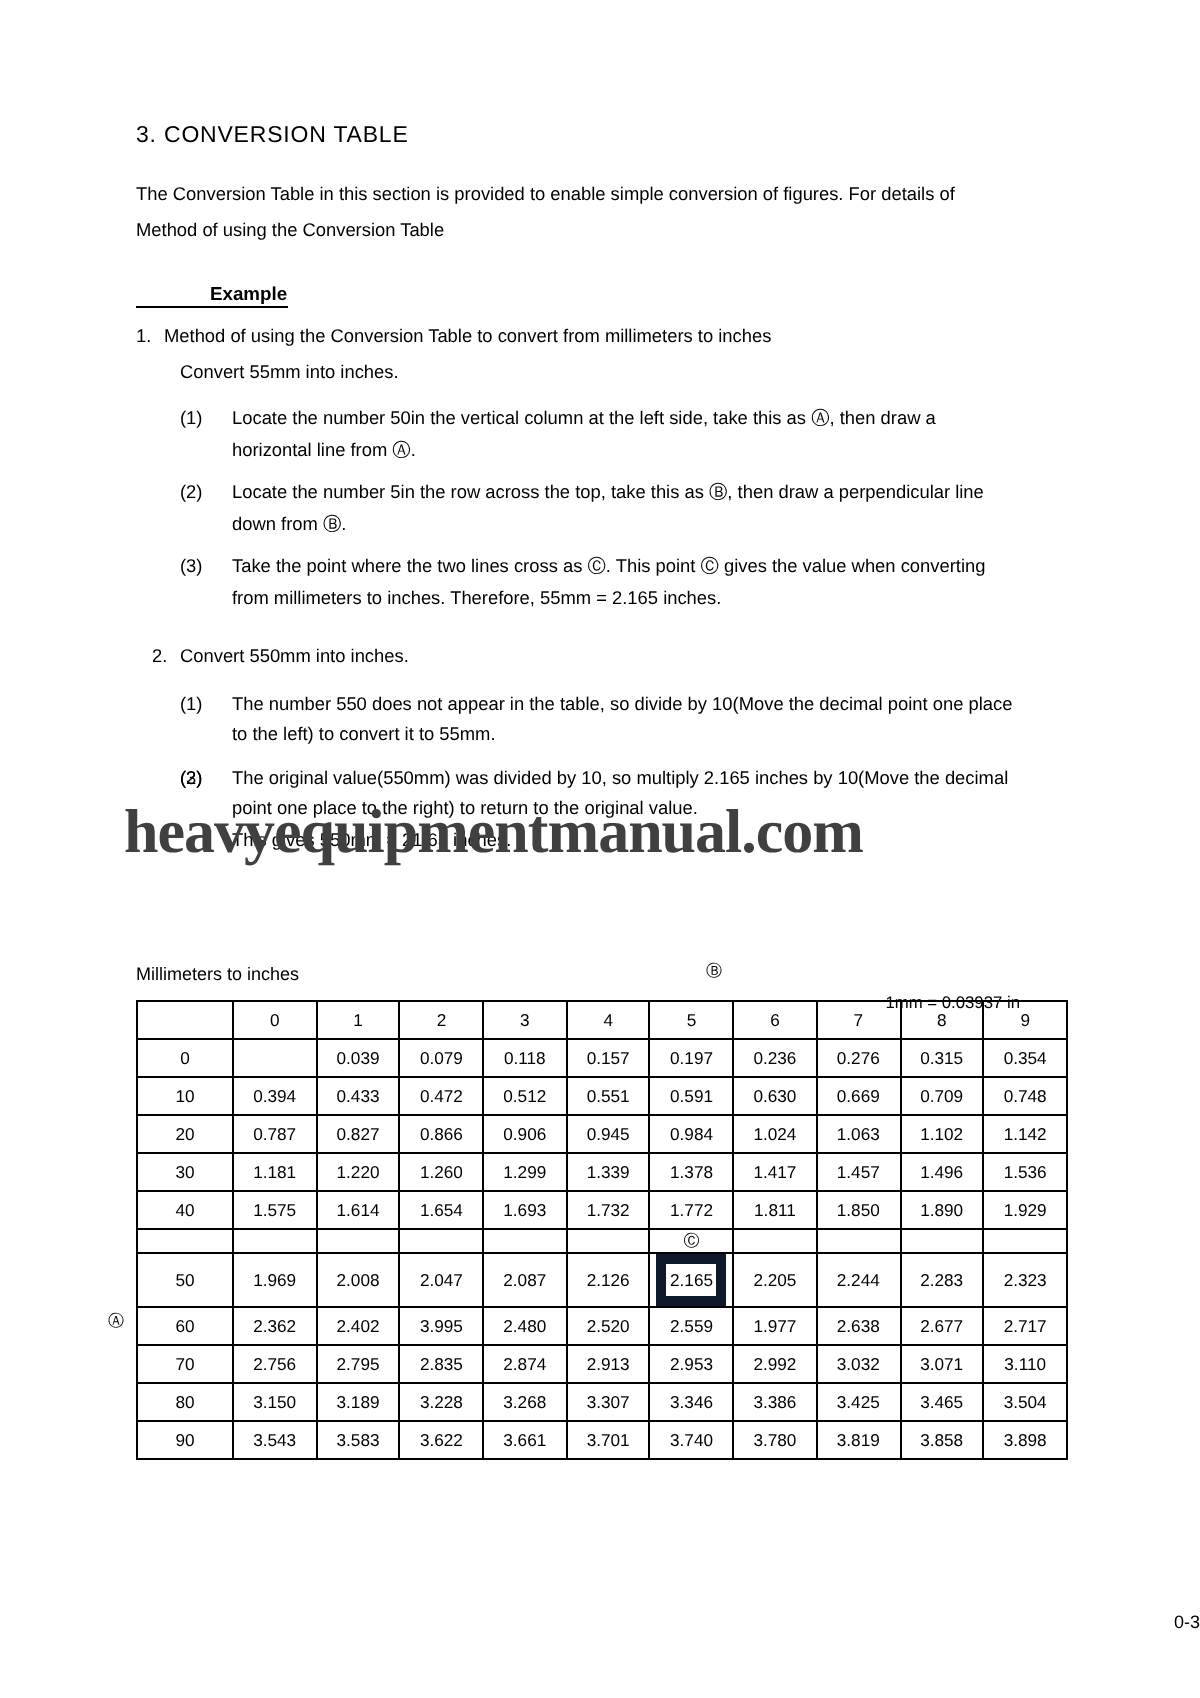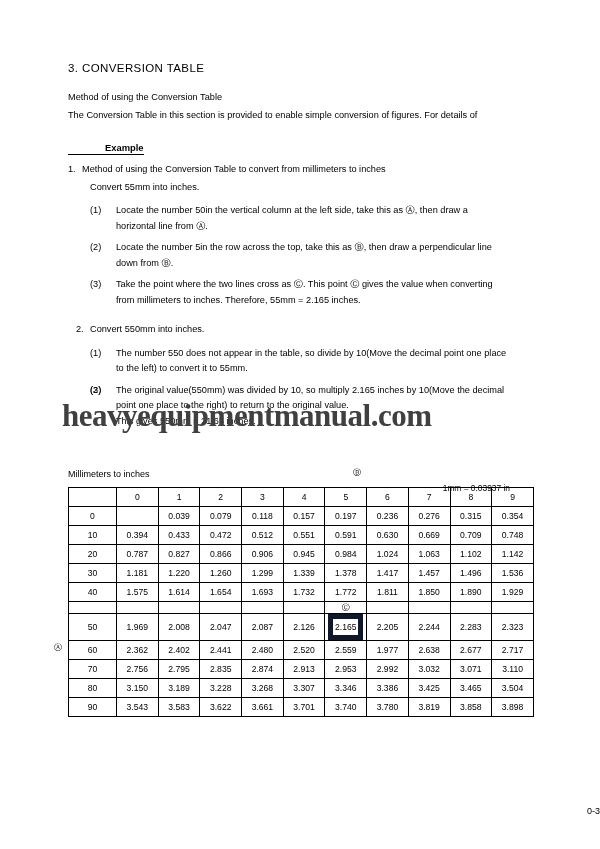--- a/index.html
+++ b/index.html
@@ -74,21 +74,21 @@
   }
   .lvl2 .num {
     position: absolute;
     left: 22px;
     top: 0;
   }
   
   .table-block {
     position: absolute;
     left: 68px;
-    top: 469px;
+    top: 482px;
     width: 442px;
   }
   .tbl-caption {
     font-size: 9px;
     margin: 0 0 8px 0;
   }
   .tbl-note {
     position: absolute;
     right: 0;
     top: 14px;
@@ -167,22 +167,22 @@
 </style>
 </head>
 <body>
 
 <div class="page">
 
   <div class="content">
 
     <h1 class="section-title">3.  CONVERSION TABLE</h1>
 
+    <p class="para">The Conversion Table in this section is provided to enable simple conversion of figures.    For details of</p>
     <p class="para">Method of using the Conversion Table</p>
-    <p class="para">The Conversion Table in this section is provided to enable simple conversion of figures.    For details of</p>
 
     <div class="spacer-12"></div>
 
     <div>
       <span class="example-head">Example</span>
     </div>
 
     <div class="lvl1">
       <span class="num">1.</span>
       <span>Method of using the Conversion Table to convert from millimeters to inches</span>
@@ -367,21 +367,21 @@
             </td>
           <td>2.205</td>
           <td>2.244</td>
           <td>2.283</td>
           <td>2.323</td>
         </tr>
         <tr>
           <td class="rowhead">60</td>
           <td>2.362</td>
           <td>2.402</td>
-          <td>2.441</td>
+          <td>3.995</td>
           <td>2.480</td>
           <td>2.520</td>
           <td>2.559</td>
           <td>1.977</td>
           <td>2.638</td>
           <td>2.677</td>
           <td>2.717</td>
         </tr>
         <tr>
           <td class="rowhead">70</td>

